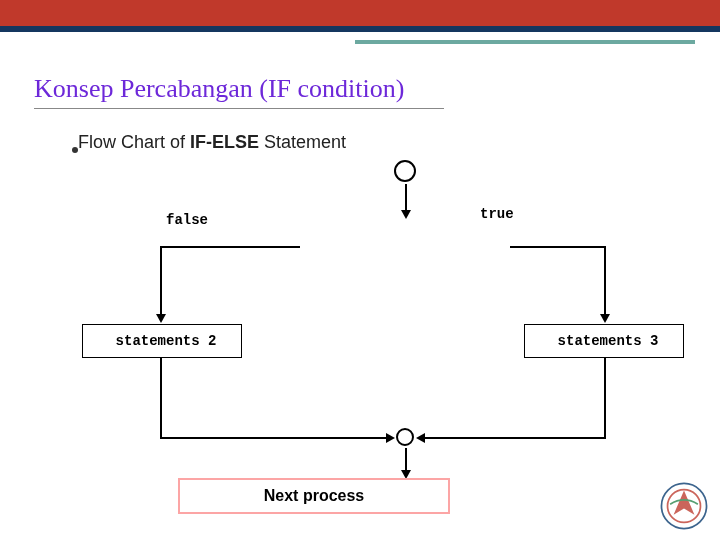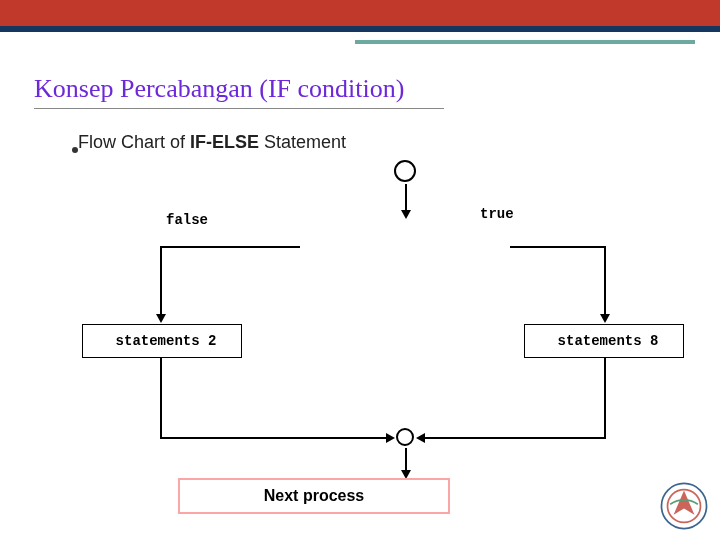--- a/index.html
+++ b/index.html
@@ -183,21 +183,21 @@
 
   <div class="conn-line" style="left:160px; top:86px; width:140px; height:2px;"></div>
   <div class="conn-line" style="left:160px; top:86px; width:2px; height:70px;"></div>
   <div class="arrowhead arrow-down" style="left:156px; top:154px;"></div>
 
   <div class="conn-line" style="left:510px; top:86px; width:96px; height:2px;"></div>
   <div class="conn-line" style="left:604px; top:86px; width:2px; height:70px;"></div>
   <div class="arrowhead arrow-down" style="left:600px; top:154px;"></div>
 
   <div class="stmt-box stmt2">statements 2</div>
-  <div class="stmt-box stmt1">statements 8</div>
+  <div class="stmt-box stmt1">statements 3</div>
 
   <div class="conn-line" style="left:160px; top:198px; width:2px; height:80px;"></div>
   <div class="conn-line" style="left:160px; top:277px; width:228px; height:2px;"></div>
   <div class="arrowhead arrow-right" style="left:386px; top:273px;"></div>
 
   <div class="conn-line" style="left:604px; top:198px; width:2px; height:80px;"></div>
   <div class="conn-line" style="left:424px; top:277px; width:182px; height:2px;"></div>
   <div class="arrowhead arrow-left" style="left:416px; top:273px;"></div>
 
   <div class="join-circle"></div>

